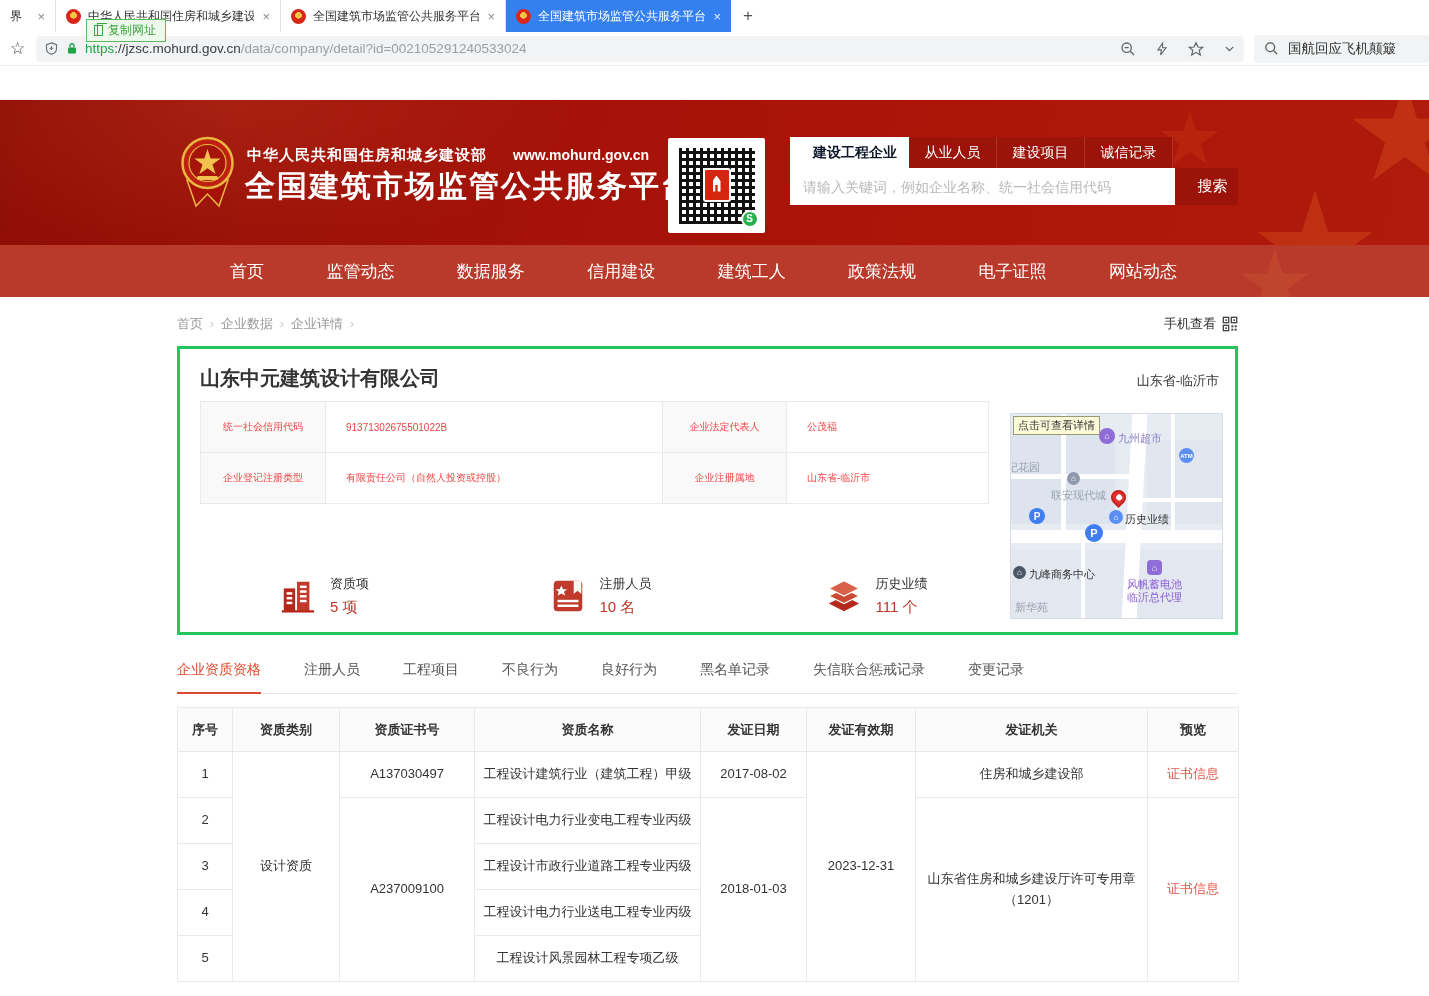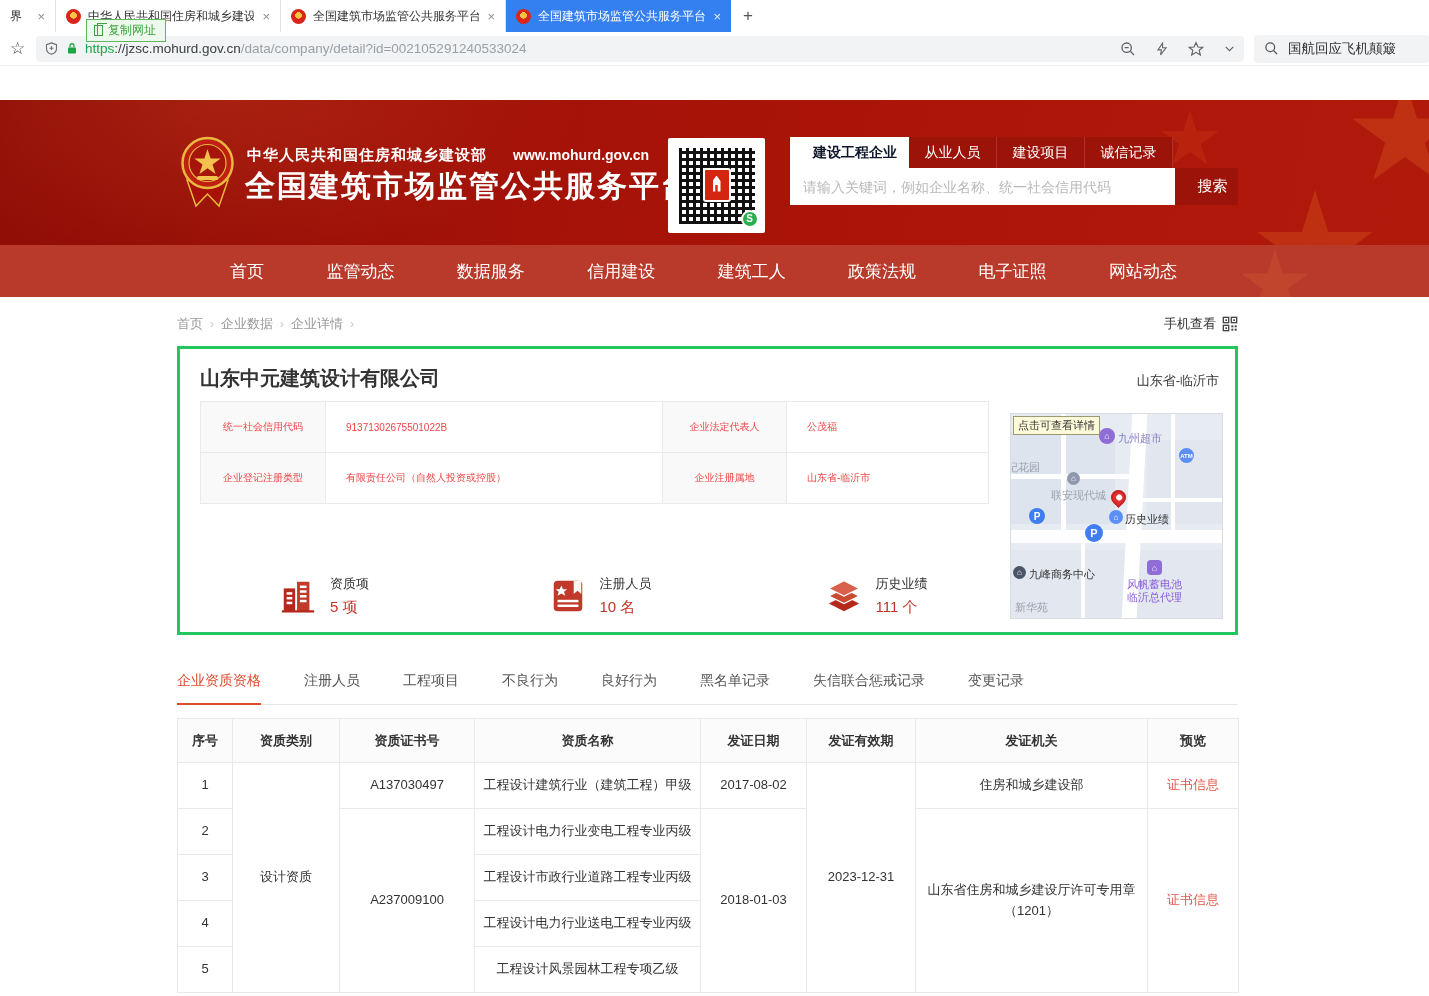--- a/index.html
+++ b/index.html
@@ -85,21 +85,21 @@
   .map-tip { position:absolute; left:2px; top:2px; z-index:9; background:#fdfada; border:1px solid #9a9a74; color:#333; padding:1px 4px; font-size:11px; }
   .mlabel { position:absolute; white-space:nowrap; z-index:4; }
   .pmarker { position:absolute; z-index:3; border-radius:50% 50% 50% 50%; background:#3f7df0; color:#fff; font-weight:bold; display:flex; align-items:center; justify-content:center; }
   .pmarker::after { content:""; position:absolute; bottom:-4px; left:50%; transform:translateX(-50%); border:4px solid transparent; border-top-color:#3f7df0; }
   .pin { position:absolute; z-index:5; width:15px; height:15px; background:#e03131; border-radius:50% 50% 50% 0; transform:rotate(-45deg); box-shadow:inset 0 0 0 2px rgba(150,10,10,.35); }
   .pin::after { content:""; position:absolute; left:4.5px; top:4.5px; width:6px; height:6px; border-radius:50%; background:#fff; }
   .mpoi { position:absolute; z-index:3; border-radius:50%; display:flex; align-items:center; justify-content:center; color:#fff; font-weight:bold; }
 
   
   .dtabs { margin-top:26px; border-bottom:1px solid #e6e6e6; display:flex; gap:43px; position:relative; }
-  .dtab { padding-bottom:13px; font-size:14px; color:#555; cursor:pointer;margin-top:11px; }
+  .dtab { padding-bottom:13px; font-size:14px; color:#555; cursor:pointer; }
   .dtab.active { color:#dd4a2c; border-bottom:2px solid #dd4a2c; margin-bottom:-1px; }
 
   
   .qtable { margin-top:13px; width:1061px; border-collapse:collapse; font-size:13px; color:#333; text-align:center; table-layout:fixed; }
   .qtable th { height:44px; background:#fbfbfb; border:1px solid #e9e9e9; font-weight:bold; font-size:13px; }
   .qtable td { border:1px solid #e9e9e9; height:46px; padding:4px 8px; line-height:1.6; }
   .cert-link { color:#e4564a; cursor:pointer; }
 
   
   .ic { display:inline-flex; flex:none; }

